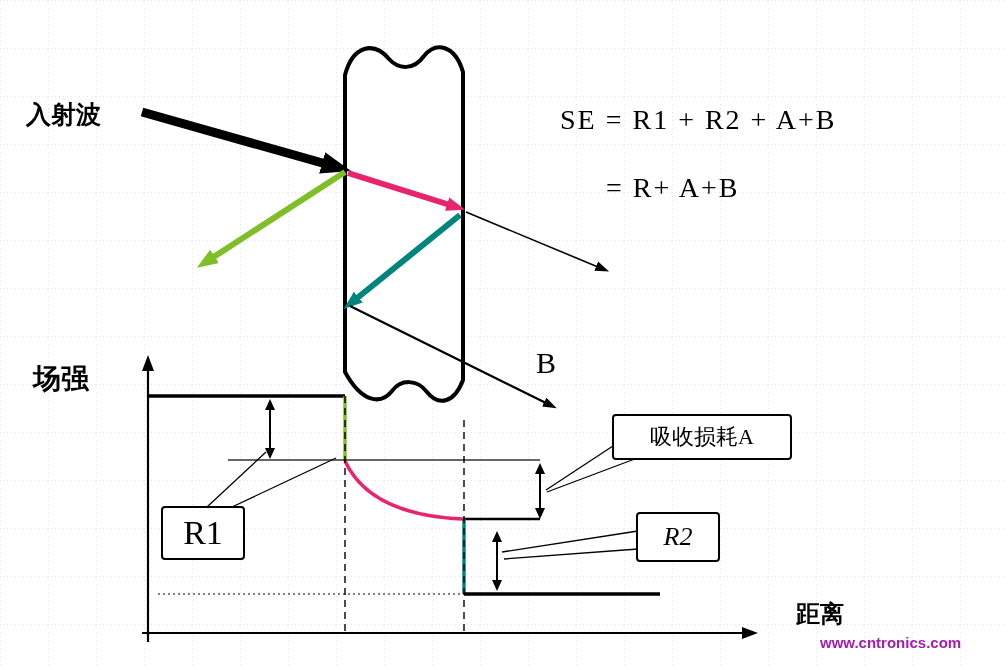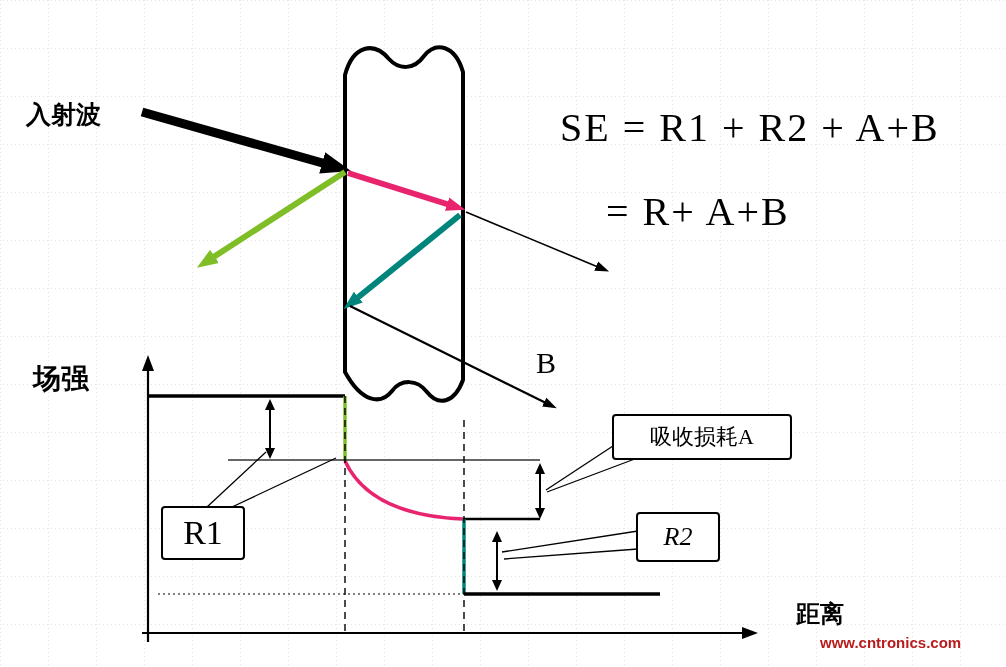--- a/index.html
+++ b/index.html
@@ -7,21 +7,21 @@
     position:relative;
     width:1006px;height:665px;
     background:#ffffff;
     overflow:hidden;
     font-family:"Liberation Sans",sans-serif;
     color:#000;
   }
   #diagram-svg{position:absolute;left:0;top:0;z-index:1;}
   .label{position:absolute;white-space:nowrap;z-index:2;}
   .cjk{font-family:"Liberation Serif",serif;font-weight:600;}
-  .formula{font-family:"Liberation Serif",serif;font-size:40px;letter-spacing:2px;}
+  .formula{font-family:"Liberation Serif",serif;font-size:28px;letter-spacing:2px;}
   .callout{
     position:absolute;z-index:3;
     background:#fff;border:2px solid #000;border-radius:4px;
     display:flex;align-items:center;justify-content:center;
     font-family:"Liberation Serif",serif;
   }
   .watermark{font-size:15px;font-weight:bold;z-index:2;}
 </style>
 </head>
 <body>
@@ -105,32 +105,32 @@
     <line x1="640" y1="457" x2="547" y2="492" stroke-width="1.3" stroke="#000000"></line>
     <line x1="207" y1="507" x2="266" y2="452" stroke-width="1.3" stroke="#000000"></line>
     <line x1="232" y1="507" x2="336" y2="458" stroke-width="1.3" stroke="#000000"></line>
     <line x1="638" y1="531" x2="502" y2="552" stroke-width="1.3" stroke="#000000"></line>
     <line x1="638" y1="549" x2="504" y2="559" stroke-width="1.3" stroke="#000000"></line>
   </svg>
 
   <div class="label cjk" style="left:26px;top:98px;font-size:25px;">入射波</div>
 
   <div class="label formula" style="left:560px;top:104px;">SE = R1 + R2 + A+B</div>
-  <div class="label formula" style="left:606px;top:188px;">= R+ A+B</div>
+  <div class="label formula" style="left:606px;top:172px;">= R+ A+B</div>
 
   <div class="label" style="left:536px;top:346px;font-size:30px;font-family:'Liberation Serif',serif;">B</div>
 
   <div class="label cjk" style="left:33px;top:360px;font-size:28px;">场强</div>
   <div class="label cjk" style="left:796px;top:598px;font-size:24px;">距离</div>
 
   <div class="callout" style="left:612px;top:414px;width:176px;height:42px;font-size:22px;">
     <span>吸收损耗A</span>
   </div>
   <div class="callout" style="left:161px;top:506px;width:80px;height:50px;font-size:34px;">
     <span>R1</span>
   </div>
   <div class="callout" style="left:636px;top:512px;width:80px;height:46px;font-size:26px;font-style:italic;">
     <span>R2</span>
   </div>
 
-  <div class="label watermark" style="left: 820px; top: 634px; color: #b91c1c;">www.cntronics.com</div>
+  <div class="label watermark" style="left: 820px; top: 634px; color: #a21caf;">www.cntronics.com</div>
 
 </div>
 
 </body></html>

